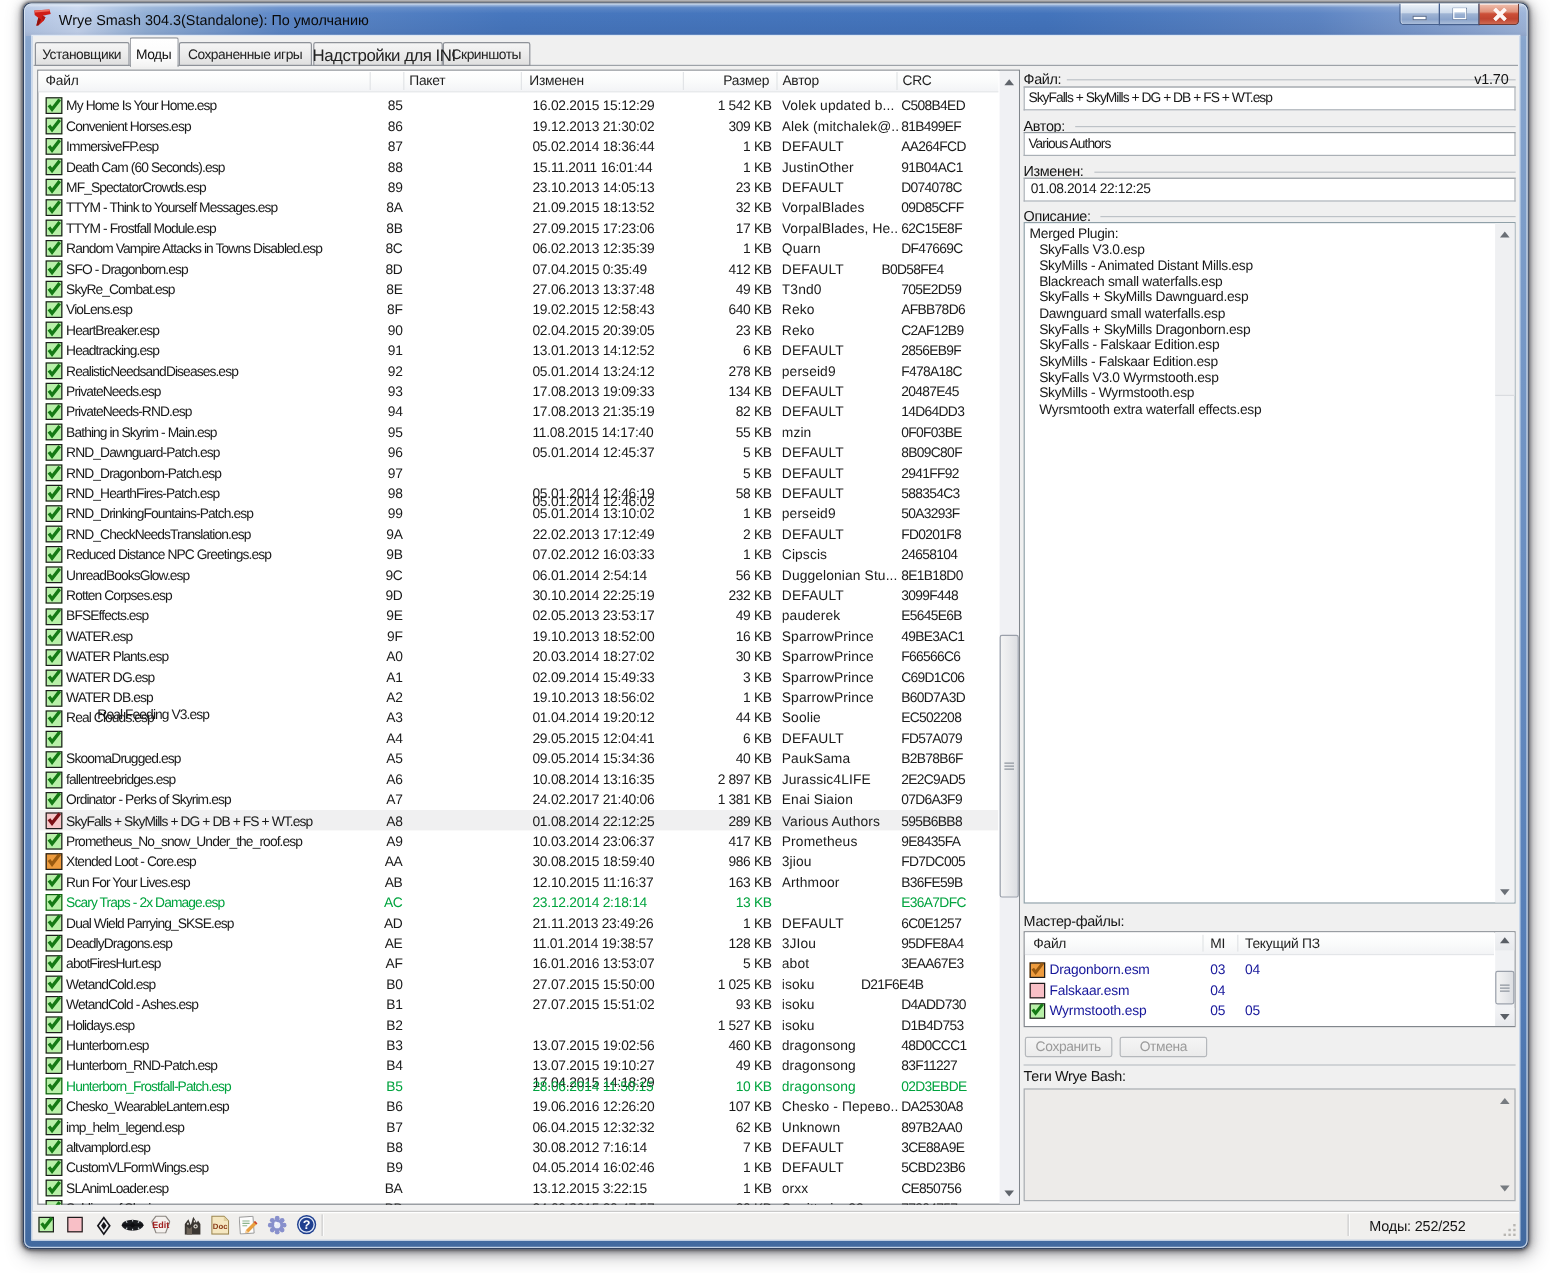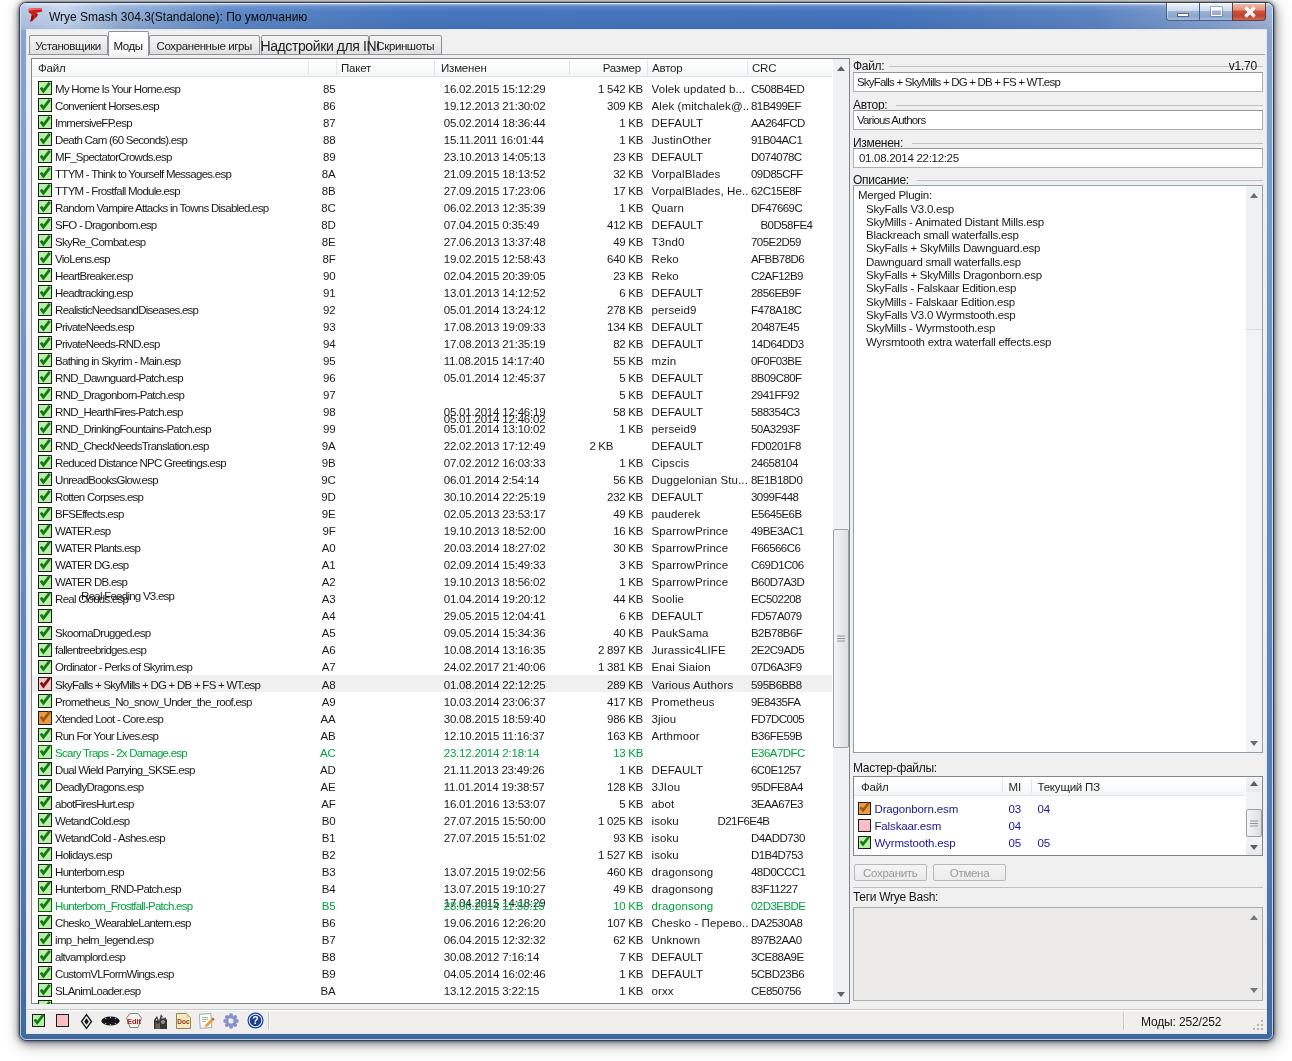--- a/index.html
+++ b/index.html
@@ -152,21 +152,21 @@
 <div style="position:absolute;left:6.5px;top:139.15999999999997px;width:14.0px;height:14.0px;background:#b8f0a8;border:1.3px solid #1c1c1c;box-sizing:border-box;">
       <svg width="14.0" height="14.0" viewBox="0 0 13 13" style="position:absolute;left:-1px;top:-1.5px;overflow:visible">
         <path d="M2.6 6.2 L5.0 9.4 L10.9 1.8" stroke="#157a15" stroke-width="2.6" fill="none"></path>
       </svg>
     </div>
 <div class="t" style="left:23.6px;top:139.96px;color:#1a1a1a;letter-spacing:-0.75px;">SFO - Dragonborn.esp</div>
 <div class="t" style="left:268px;top:139.96px;width:36px;text-align:right;color:#1a1a1a;">8D</div>
 <div class="t" style="left:412.2px;top:139.96px;color:#1a1a1a;letter-spacing:-0.2px;">07.04.2015 0:35:49</div>
 <div class="t" style="left:528px;top:139.96px;width:83.5px;text-align:right;color:#1a1a1a;letter-spacing:-0.3px;">412 KB</div>
 <div class="t" style="left:620px;top:139.96px;width:97px;overflow:hidden;color:#1a1a1a;letter-spacing:0.1px;">DEFAULT</div>
-<div class="t" style="left:709px;top:139.96px;color:#1a1a1a;letter-spacing:-0.55px;padding-left:20px;">B0D58FE4</div>
+<div class="t" style="left:683px;top:139.96px;color:#1a1a1a;letter-spacing:-0.55px;padding-left:20px;">B0D58FE4</div>
 <div style="position:absolute;left:6.5px;top:156.18px;width:14.0px;height:14.0px;background:#b8f0a8;border:1.3px solid #1c1c1c;box-sizing:border-box;">
       <svg width="14.0" height="14.0" viewBox="0 0 13 13" style="position:absolute;left:-1px;top:-1.5px;overflow:visible">
         <path d="M2.6 6.2 L5.0 9.4 L10.9 1.8" stroke="#157a15" stroke-width="2.6" fill="none"></path>
       </svg>
     </div>
 <div class="t" style="left:23.6px;top:156.98px;color:#1a1a1a;letter-spacing:-0.75px;">SkyRe_Combat.esp</div>
 <div class="t" style="left:268px;top:156.98px;width:36px;text-align:right;color:#1a1a1a;">8E</div>
 <div class="t" style="left:412.2px;top:156.98px;color:#1a1a1a;letter-spacing:-0.2px;">27.06.2013 13:37:48</div>
 <div class="t" style="left:528px;top:156.98px;width:83.5px;text-align:right;color:#1a1a1a;letter-spacing:-0.3px;">49 KB</div>
 <div class="t" style="left:620px;top:156.98px;width:97px;overflow:hidden;color:#1a1a1a;letter-spacing:0.1px;">T3nd0</div>
@@ -293,21 +293,21 @@
 <div class="t" style="left:620px;top:344.20px;width:97px;overflow:hidden;color:#1a1a1a;letter-spacing:0.1px;">perseid9</div>
 <div class="t" style="left:719.5px;top:344.20px;color:#1a1a1a;letter-spacing:-0.55px;">50A3293F</div>
 <div style="position:absolute;left:6.5px;top:360.42px;width:14.0px;height:14.0px;background:#b8f0a8;border:1.3px solid #1c1c1c;box-sizing:border-box;">
       <svg width="14.0" height="14.0" viewBox="0 0 13 13" style="position:absolute;left:-1px;top:-1.5px;overflow:visible">
         <path d="M2.6 6.2 L5.0 9.4 L10.9 1.8" stroke="#157a15" stroke-width="2.6" fill="none"></path>
       </svg>
     </div>
 <div class="t" style="left:23.6px;top:361.22px;color:#1a1a1a;letter-spacing:-0.75px;">RND_CheckNeedsTranslation.esp</div>
 <div class="t" style="left:268px;top:361.22px;width:36px;text-align:right;color:#1a1a1a;">9A</div>
 <div class="t" style="left:412.2px;top:361.22px;color:#1a1a1a;letter-spacing:-0.2px;">22.02.2013 17:12:49</div>
-<div class="t" style="left:528px;top:361.22px;width:83.5px;text-align:center;color:#1a1a1a;letter-spacing:-0.3px;">2 KB</div>
+<div class="t" style="left:528px;top:361.22px;width:83.5px;text-align:right;color:#1a1a1a;letter-spacing:-0.3px;">2 KB</div>
 <div class="t" style="left:620px;top:361.22px;width:97px;overflow:hidden;color:#1a1a1a;letter-spacing:0.1px;">DEFAULT</div>
 <div class="t" style="left:719.5px;top:361.22px;color:#1a1a1a;letter-spacing:-0.55px;">FD0201F8</div>
 <div style="position:absolute;left:6.5px;top:377.44px;width:14.0px;height:14.0px;background:#b8f0a8;border:1.3px solid #1c1c1c;box-sizing:border-box;">
       <svg width="14.0" height="14.0" viewBox="0 0 13 13" style="position:absolute;left:-1px;top:-1.5px;overflow:visible">
         <path d="M2.6 6.2 L5.0 9.4 L10.9 1.8" stroke="#157a15" stroke-width="2.6" fill="none"></path>
       </svg>
     </div>
 <div class="t" style="left:23.6px;top:378.24px;color:#1a1a1a;letter-spacing:-0.75px;">Reduced Distance NPC Greetings.esp</div>
 <div class="t" style="left:268px;top:378.24px;width:36px;text-align:right;color:#1a1a1a;">9B</div>
 <div class="t" style="left:412.2px;top:378.24px;color:#1a1a1a;letter-spacing:-0.2px;">07.02.2012 16:03:33</div>

